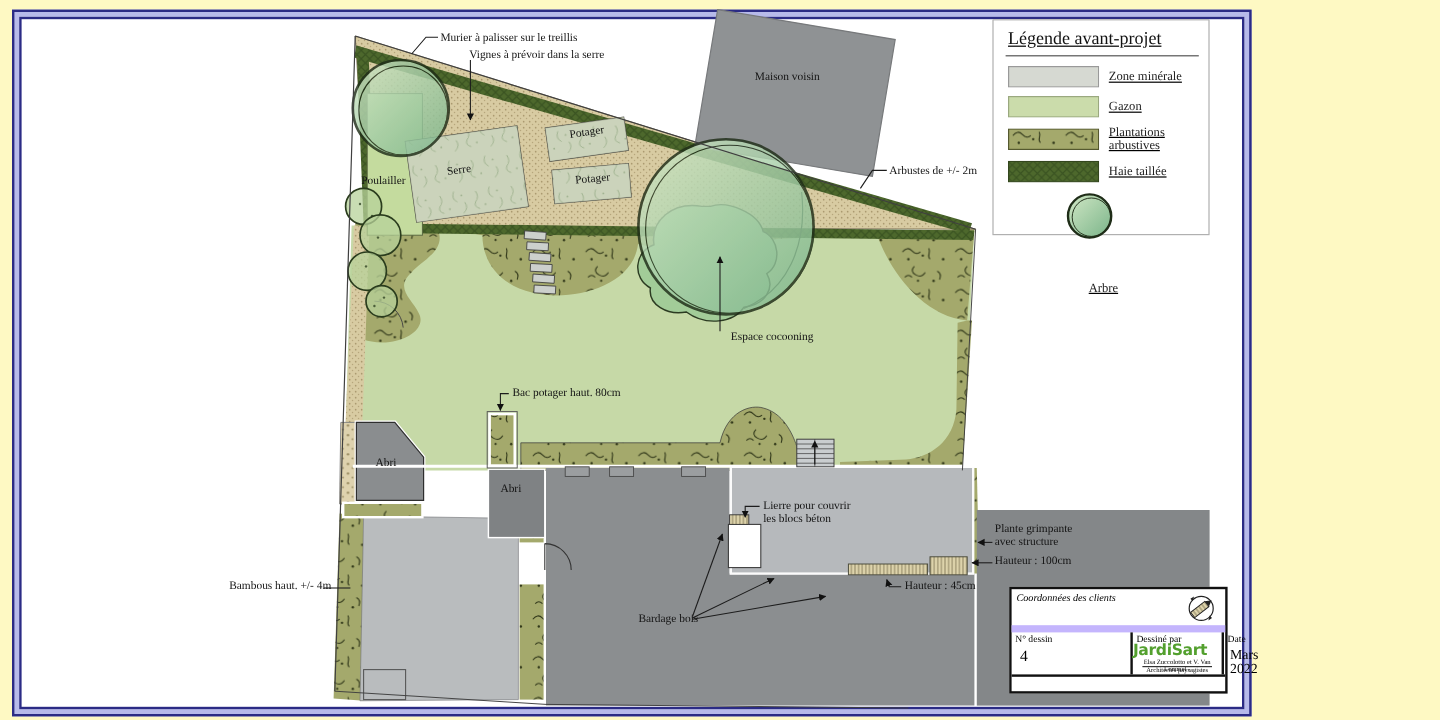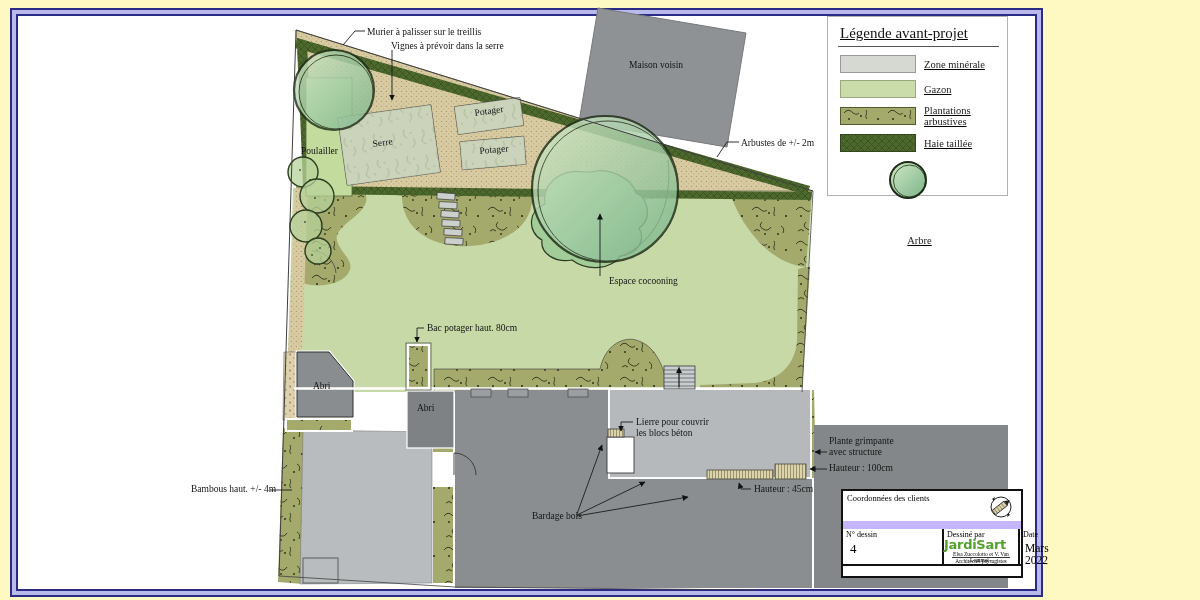--- a/index.html
+++ b/index.html
@@ -21,21 +21,21 @@
              color:#111;}
   #legend .rule{border-bottom:1px solid #555;margin:0 0 8px 2px;}
   .lg-row{display:flex;align-items:center;margin:0 0 7px 4px;}
   .lg-sw{width:76px;height:18px;flex:0 0 76px;margin-right:8px;}
   .lg-txt{font:10.5px "Liberation Serif",serif;color:#222;}
   .lg-tree-row{margin-top:2px;flex-direction:column;}
   .lg-tree-row .lg-sw{height:42px;}
   
   #tblock{position:absolute;left:841px;top:489px;width:182px;height:89px;z-index:4;
           background:#fff;border:2px solid #111;box-sizing:border-box;}
-  .tb-r1{position:relative;height:30px;border-bottom:8px solid #c4b5fd;}
+  .tb-r1{position:relative;height:30px;border-bottom:6px solid #c4b5fd;font-style:italic;}
   .tb-r1 .cap{position:absolute;left:4px;top:2px;font-size:8.5px;}
   .tb-compass{position:absolute;right:3px;top:1px;}
   .tb-r2{display:flex;height:35px;border-bottom:2px solid #111;}
   .tb-c1{width:52px;border-right:2px solid #111;position:relative;padding-left:47px;}
   .tb-c2{width:74px;border-right:2px solid #111;position:relative;text-align:center;}
   .tb-c3{flex:1;position:relative;}
   .tb-cap{position:absolute;left:3px;top:1px;font-size:8px;}
   .tb-num{position:absolute;left:7px;top:12px;font-size:13px;}
   .tb-logo{position:absolute;left:0;right:12px;top:8px;font:bold 13px "DejaVu Sans",sans-serif;
            color:#53a02e;letter-spacing:-.3px;}

